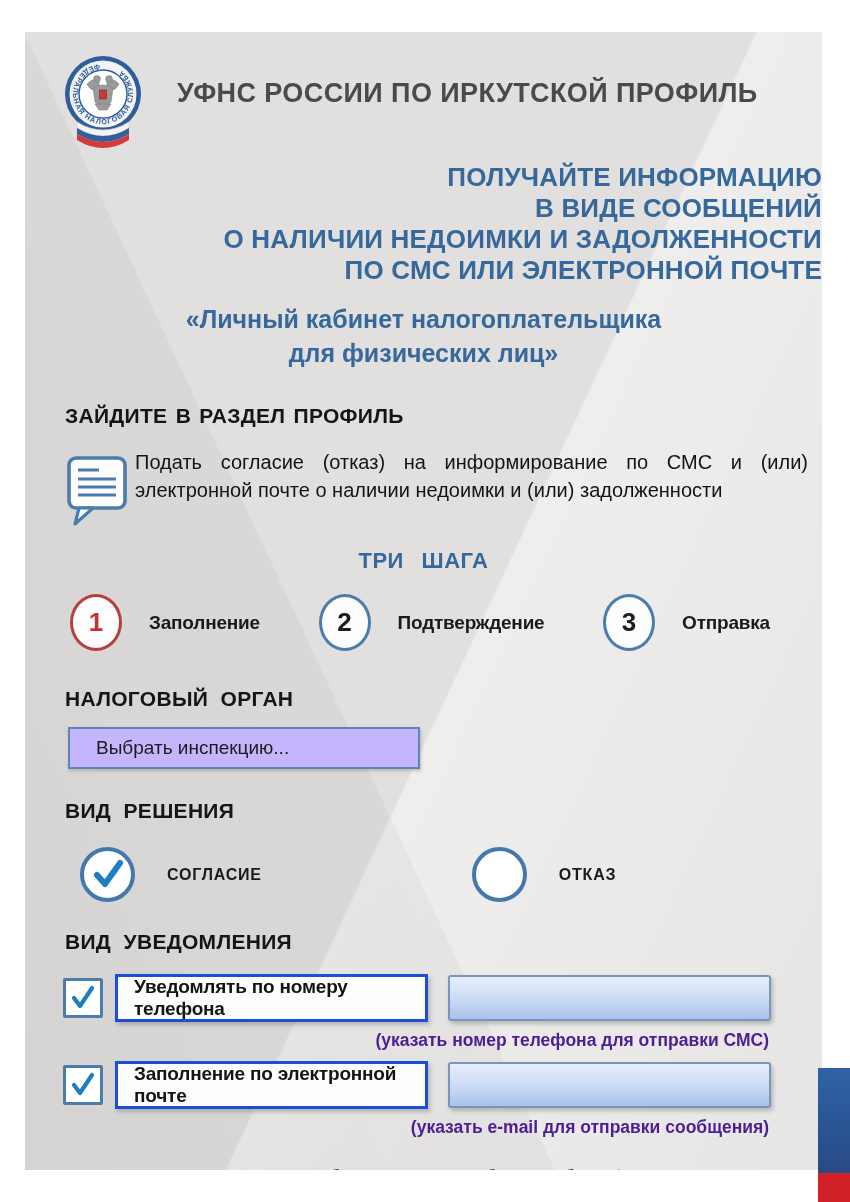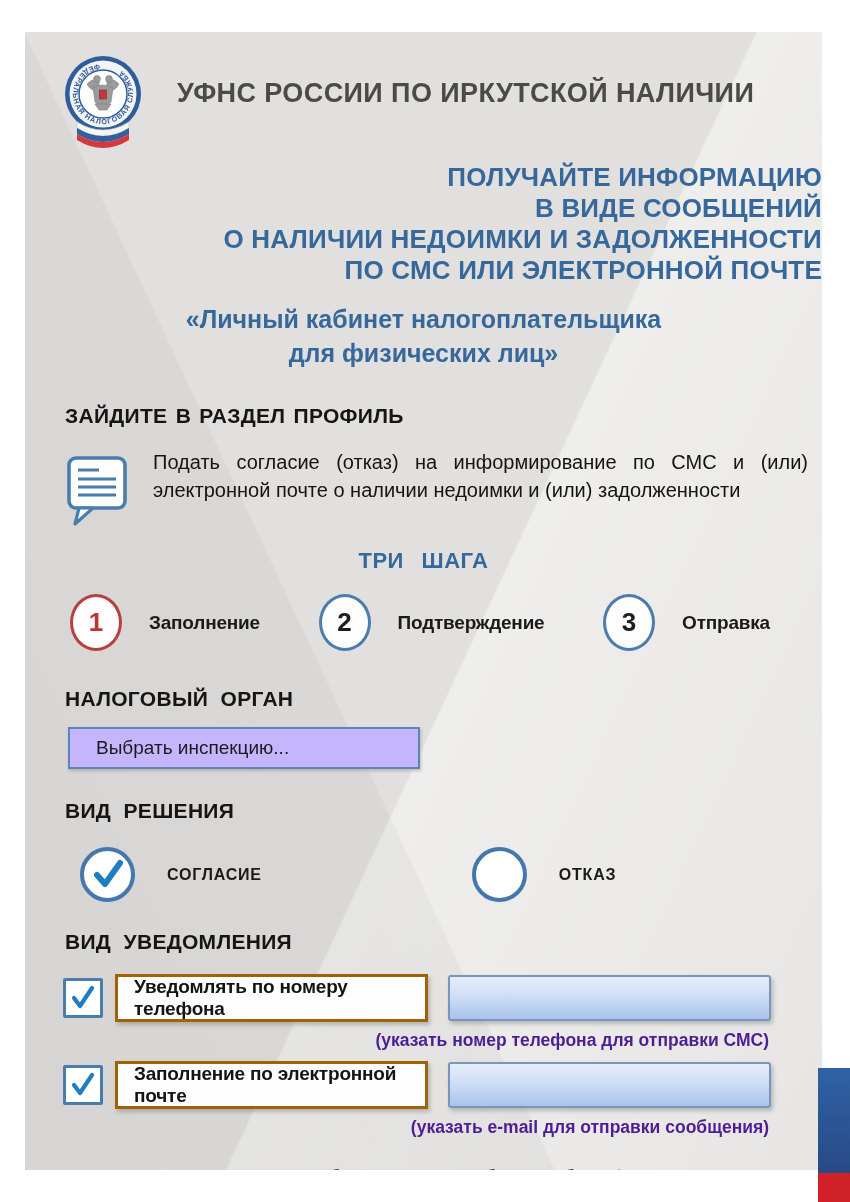--- a/index.html
+++ b/index.html
@@ -28,21 +28,21 @@
   .headline { margin-top:0px; text-align:right; color:#36689c; font-weight:bold;
               font-size:26px; line-height:31px; letter-spacing:0.2px; }
   .subtitle { margin-top:16px; text-align:center; color:#36689c; font-weight:bold;
               font-size:25px; line-height:34px; }
 
   .section-title { padding-left:40px; font-size:21px; font-weight:bold; color:#151515;
                    letter-spacing:0.3px; word-spacing:0.3em; }
   .t-profile { margin-top:34px; word-spacing:0.1em; }
 
   
-  .desc-row { display:flex; gap:24px; padding:20px 14px 0 40px; align-items:flex-start; }
+  .desc-row { display:flex; gap:6px; padding:20px 14px 0 40px; align-items:flex-start; }
   .msg-icon { flex:0 0 auto; margin-top:6px; }
   .desc-text { font-size:20px; line-height:28px; color:#141414; font-weight:500;
                text-align:justify; text-align-last:left; }
 
   
   .steps-title { margin-top:16px; text-align:center; color:#36689c; font-weight:bold;
                  font-size:22px; letter-spacing:0.5px; word-spacing:0.5em; }
   .steps-row { display:flex; justify-content:space-between; align-items:center;
                padding:20px 52px 0 45px; }
   .step { display:flex; align-items:center; gap:27px; }
@@ -66,21 +66,21 @@
   .radio-circle { width:55px; height:55px; border-radius:50%; background:#ffffff;
                   border:4px solid #4478ad; display:flex; align-items:center; justify-content:center; }
   .opt-label { font-size:16px; font-weight:bold; color:#1a1a1a; letter-spacing:0.8px; }
 
   .t-notify { margin-top:28px; }
   .notify-grid { display:grid; grid-template-columns:40px 325px 343px;
                  column-gap:0; padding:20px 0 0 38px; align-items:center; }
   .nb-check { grid-column:1; width:40px; height:40px; background:#ffffff; border:3px solid #4a7dad;
               border-radius:2px; display:flex; align-items:center; justify-content:center; cursor:pointer; }
   .nb-label { grid-column:2; margin-left:12px; height:48px; background:#fdfdfd;
-              border:3px solid #a16207; box-shadow:2px 3px 4px rgba(110,110,110,0.4);
+              border:3px solid #1d4ed8; box-shadow:2px 3px 4px rgba(110,110,110,0.4);
               display:flex; align-items:center; padding-left:16px;
               font-size:19px; font-weight:bold; color:#141414; letter-spacing:-0.2px; }
   .nb-field { grid-column:3; margin-left:20px; height:46px; border:2px solid #7b94bc; border-radius:3px;
               background:linear-gradient(180deg,#e7eefb 0%, #cfdef6 45%, #a9c3ea 100%);
               box-shadow:2px 3px 4px rgba(110,110,110,0.4); cursor:text; }
   .nb-caption { grid-column:2 / span 2; text-align:right; padding:8px 2px 10px 0;
                 font-size:17.5px; font-weight:bold; color:#4c1d95; }
 
   .footer-note { padding:16px 50px 0 40px; font-size:18px; line-height:27px;
                  font-weight:bold; color:#141414; }
@@ -125,21 +125,21 @@
             </g>
             <rect x="44.4" y="40" width="7.2" height="9" fill="#c23a38" stroke="#8d2a28" stroke-width="0.6"></rect>
 
             <g>
               <path d="M22 72 Q48 88 74 72 L74 78 Q48 94 22 78 Z" fill="#f4f4f4" stroke="#c9c9c9" stroke-width="0.7"></path>
               <path d="M22 78 Q48 94 74 78 L74 84 Q48 100 22 84 Z" fill="#32609f"></path>
               <path d="M22 84 Q48 100 74 84 L74 90 Q48 106 22 90 Z" fill="#d5393d"></path>
             </g>
           </svg>
         </div>
-        <div class="org-name">УФНС РОССИИ ПО ИРКУТСКОЙ НАЛИЧИИ</div>
+        <div class="org-name">УФНС РОССИИ ПО ИРКУТСКОЙ ПРОФИЛЬ</div>
       </div>
 
       <div class="headline">
         <div>ПОЛУЧАЙТЕ ИНФОРМАЦИЮ</div>
         <div>В ВИДЕ СООБЩЕНИЙ</div>
         <div>О НАЛИЧИИ НЕДОИМКИ И ЗАДОЛЖЕННОСТИ</div>
         <div>ПО СМС ИЛИ ЭЛЕКТРОННОЙ ПОЧТЕ</div>
       </div>
       <div class="subtitle">
         <div>«Личный кабинет налогоплательщика</div>

